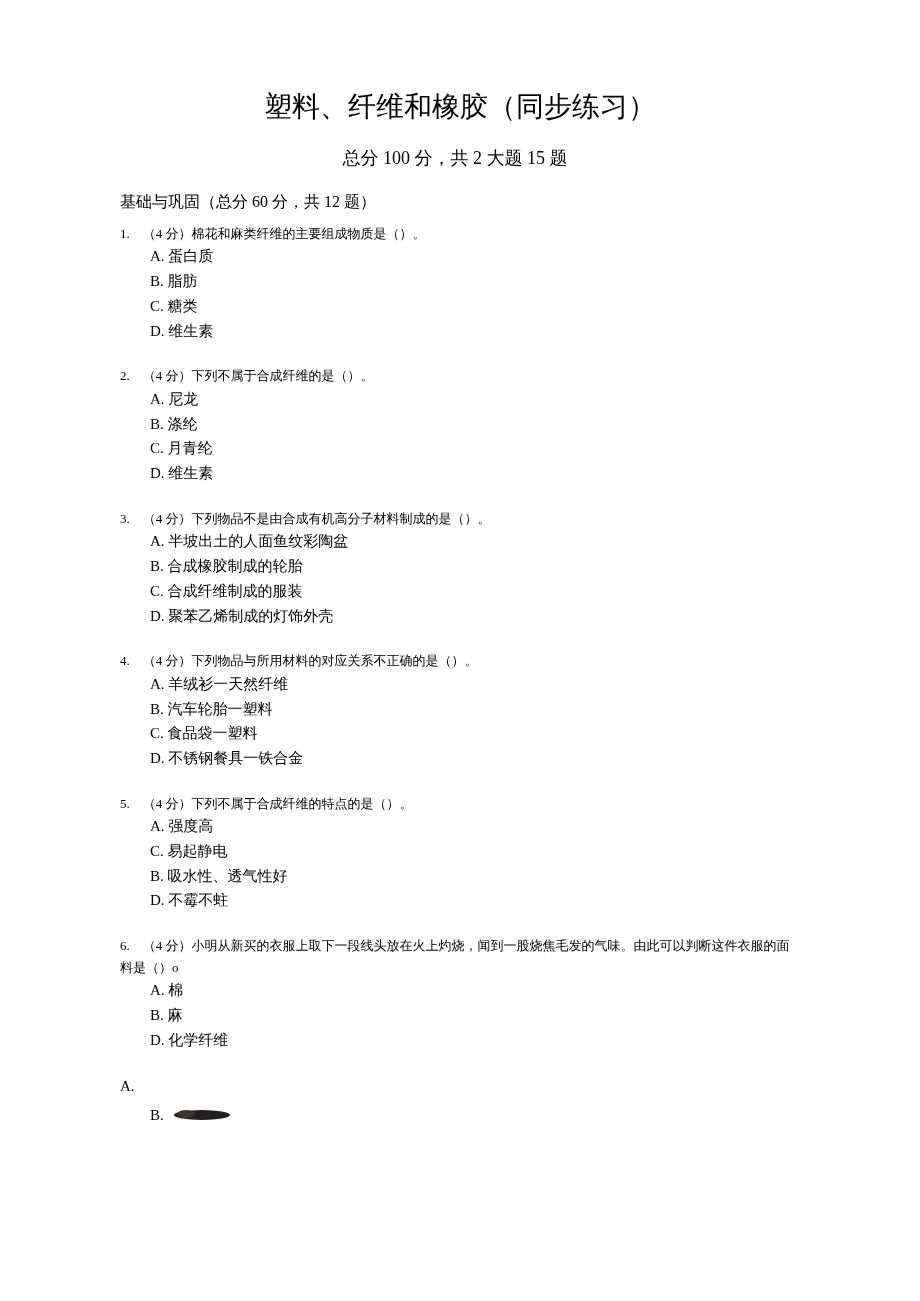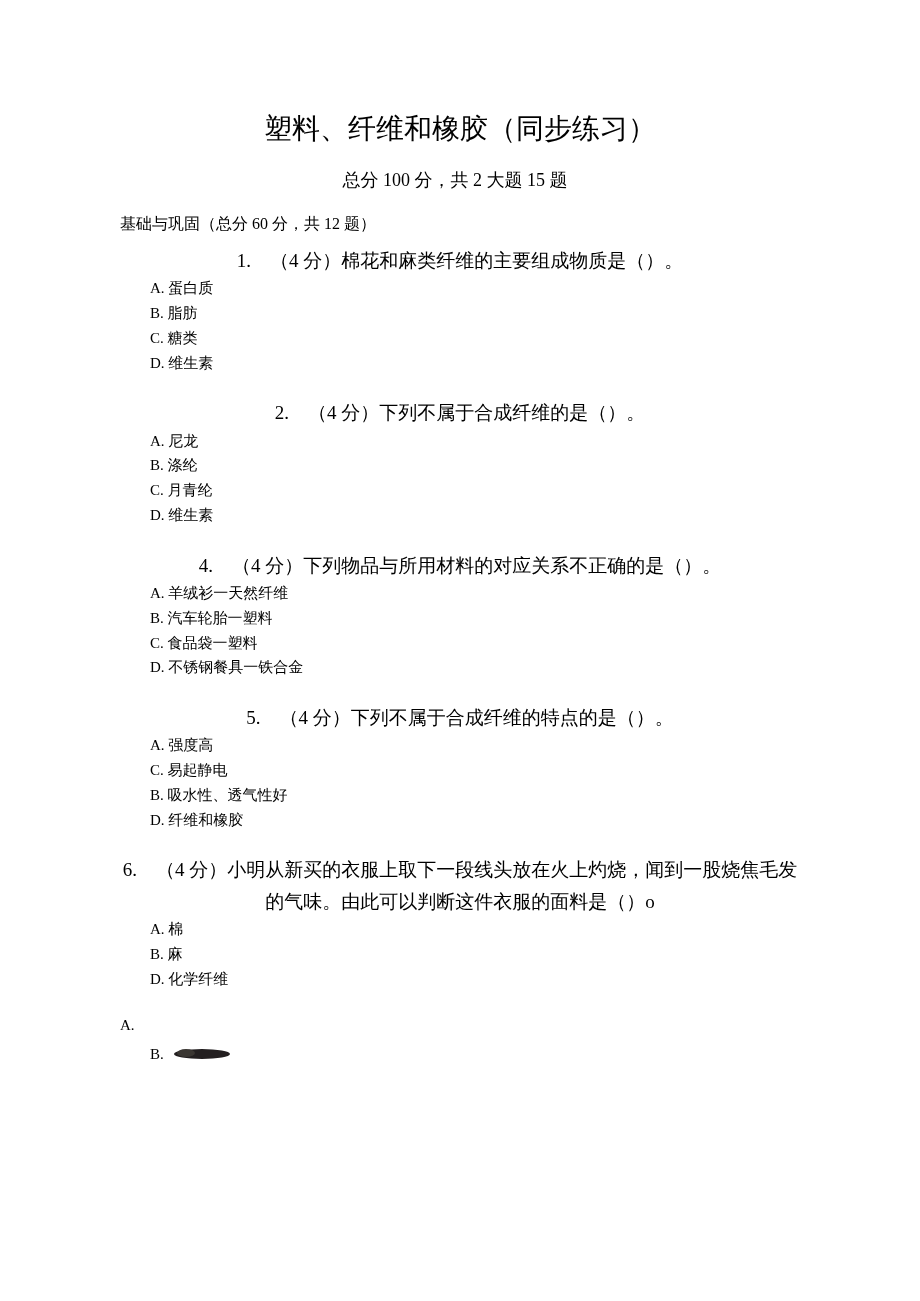--- a/index.html
+++ b/index.html
@@ -5,21 +5,21 @@
   body {
     margin: 0;
     padding: 0;
     background: #ffffff;
     font-family: "SimSun", "宋体", serif;
     font-size: 16px;
     color: #000000;
     width: 920px;
   }
   .page {
-    padding: 110px 120px 40px 120px;
+    padding: 88px 120px 40px 120px;
   }
   .title {
     text-align: center;
     font-size: 28px;
     font-weight: normal;
     margin-bottom: 20px;
   }
   .subtitle {
     text-align: center;
     font-size: 18px;
@@ -28,22 +28,21 @@
   }
   .section-header {
     font-size: 16px;
     margin-bottom: 10px;
   }
   .question {
     margin-bottom: 22px;
     line-height: 1.65;
   }
   .q-stem {
-    font-size: 19px;
-    text-align: center;
+    font-size: 13px;
   }
   .options {
     padding-left: 30px;
     font-size: 15px;
   }
   .options div {
     line-height: 1.65;
   }
   .q7-a {
     font-size: 15px;
@@ -88,38 +87,47 @@
   <div class="question">
     <div class="q-stem">2.　（4 分）下列不属于合成纤维的是（）。</div>
     <div class="options">
       <div>A. 尼龙</div>
       <div>B. 涤纶</div>
       <div>C. 月青纶</div>
       <div>D. 维生素</div>
     </div>
   </div>
 
+  <div class="question">
+    <div class="q-stem">3.　（4 分）下列物品不是由合成有机高分子材料制成的是（）。</div>
+    <div class="options">
+      <div>A. 半坡出土的人面鱼纹彩陶盆</div>
+      <div>B. 合成橡胶制成的轮胎</div>
+      <div>C. 合成纤维制成的服装</div>
+      <div>D. 聚苯乙烯制成的灯饰外壳</div>
+    </div>
+  </div>
 
   <div class="question">
     <div class="q-stem">4.　（4 分）下列物品与所用材料的对应关系不正确的是（）。</div>
     <div class="options">
       <div>A. 羊绒衫一天然纤维</div>
       <div>B. 汽车轮胎一塑料</div>
       <div>C. 食品袋一塑料</div>
       <div>D. 不锈钢餐具一铁合金</div>
     </div>
   </div>
 
   <div class="question">
     <div class="q-stem">5.　（4 分）下列不属于合成纤维的特点的是（）。</div>
     <div class="options">
       <div>A. 强度高</div>
       <div>C. 易起静电</div>
       <div>B. 吸水性、透气性好</div>
-      <div>D. 纤维和橡胶</div>
+      <div>D. 不霉不蛀</div>
     </div>
   </div>
 
   <div class="question">
     <div class="q-stem">6.　（4 分）小明从新买的衣服上取下一段线头放在火上灼烧，闻到一股烧焦毛发的气味。由此可以判断这件衣服的面料是（）o</div>
     <div class="options">
       <div>A. 棉</div>
       <div>B. 麻</div>
       <div>D. 化学纤维</div>
     </div>

